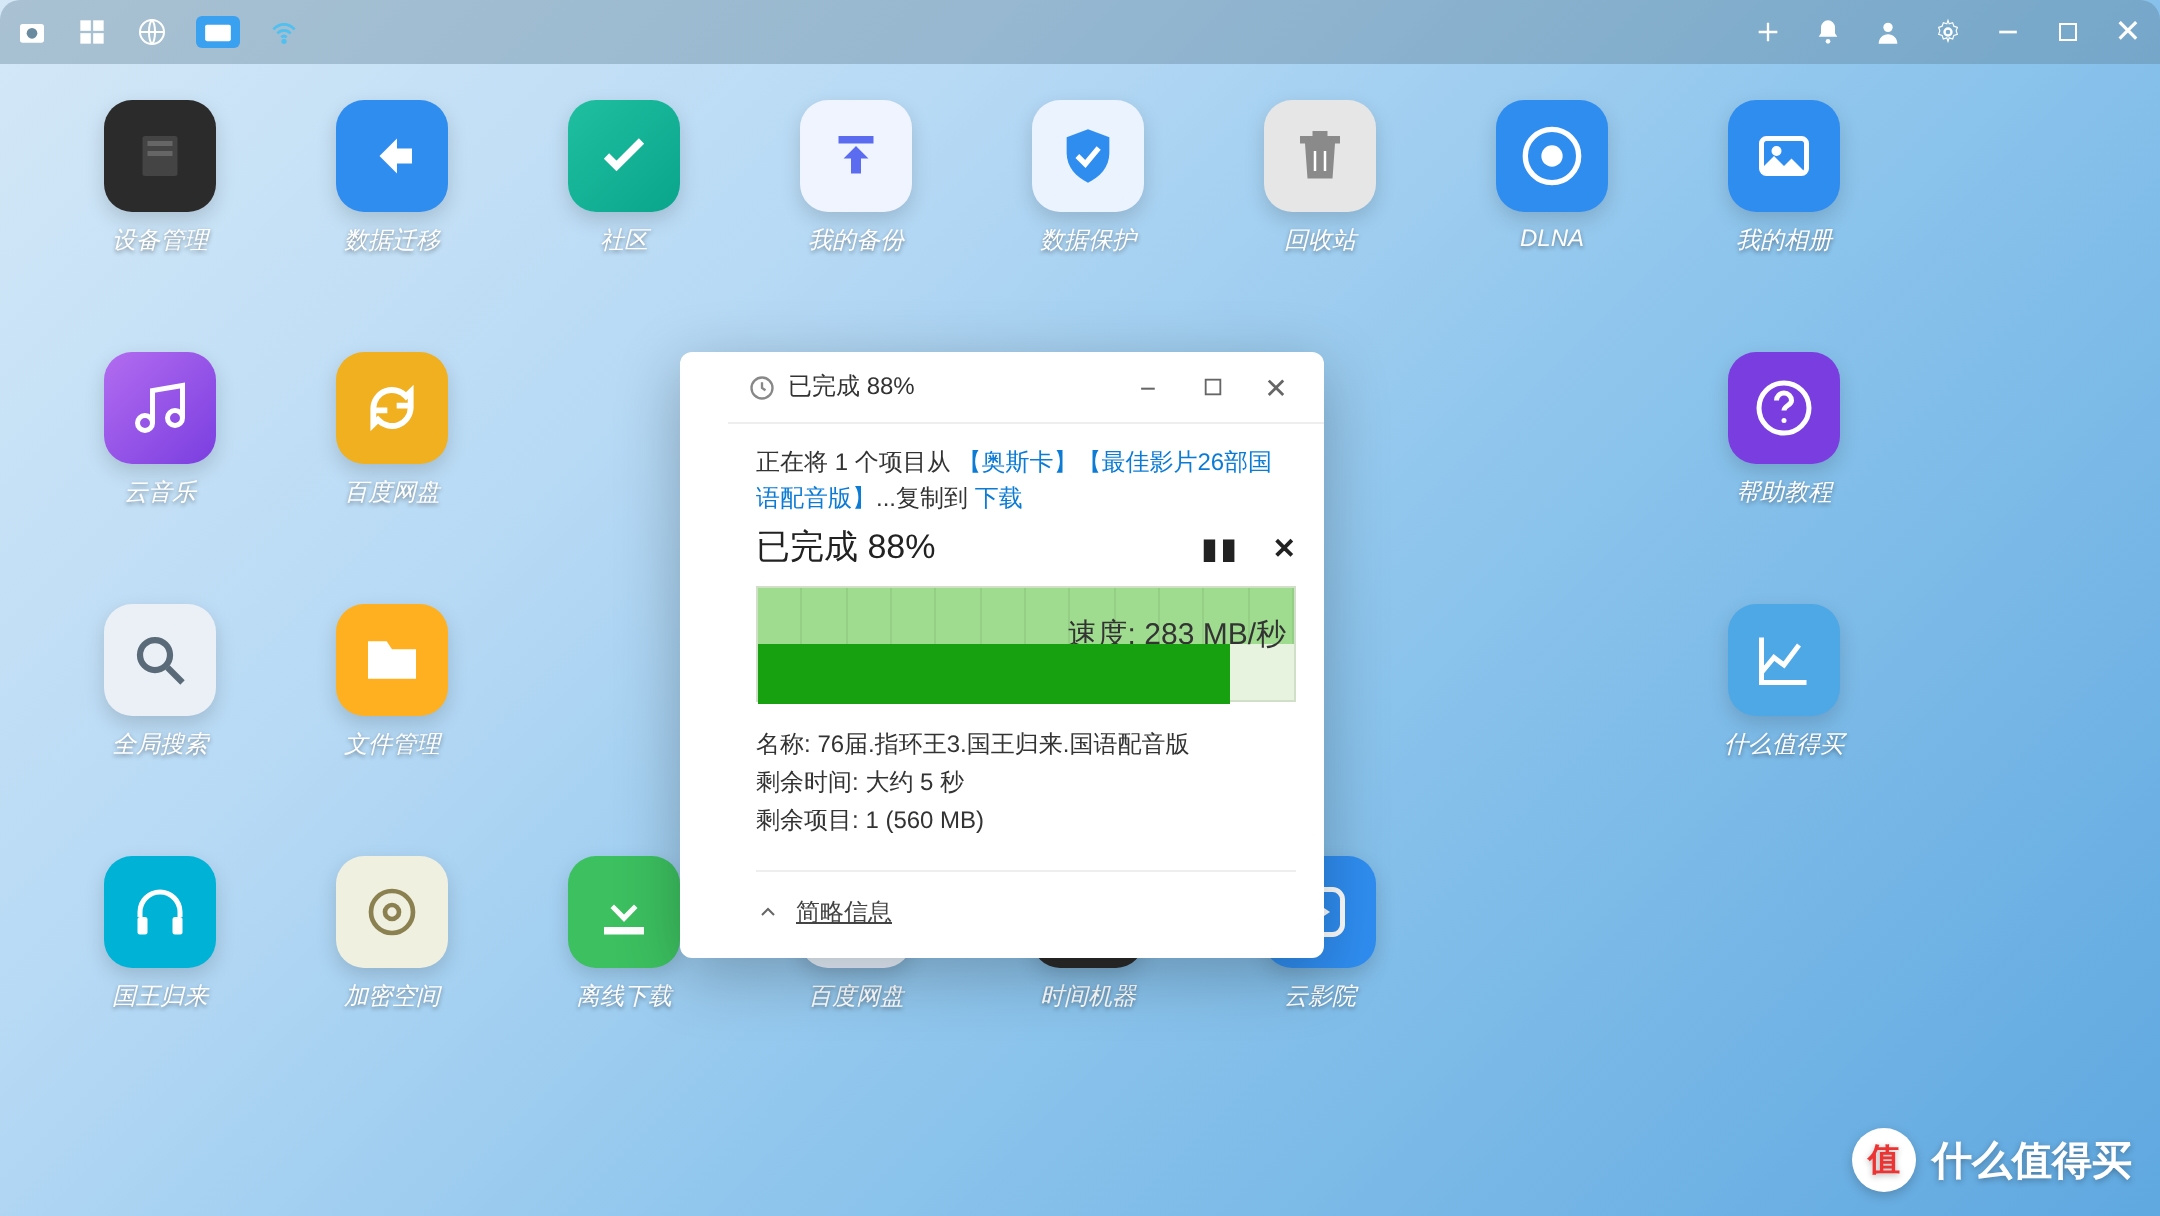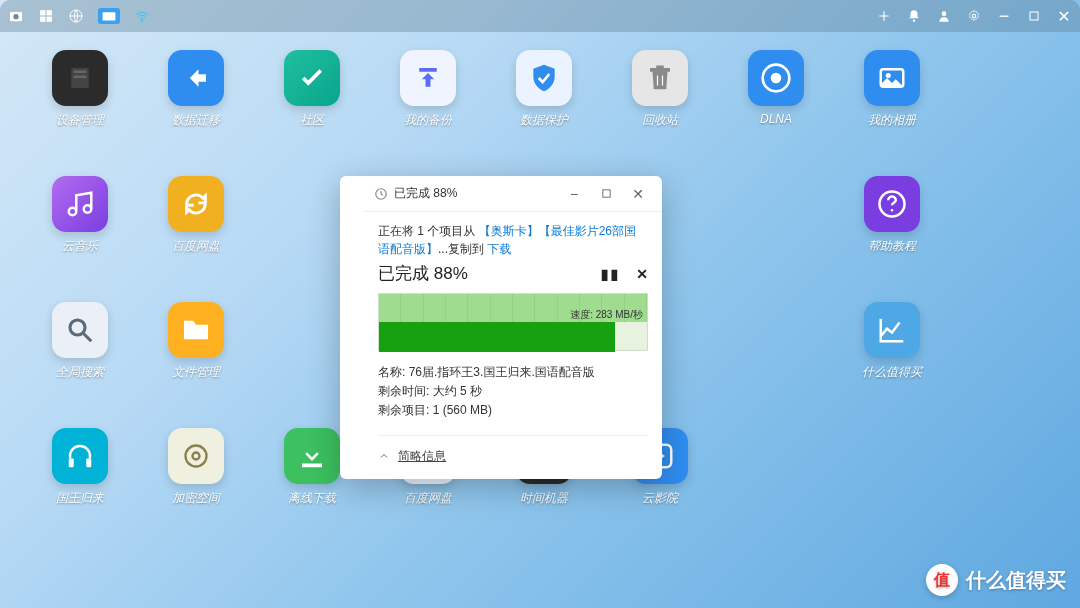--- a/index.html
+++ b/index.html
@@ -19,21 +19,21 @@
 .dlg-body { padding:10px 14px 14px 14px; font-size:12px; color:#333; }
 .dlg-source { font-size:12px; color:#333; line-height:1.5; }
 .dlg-source .link { color:#0b7bd6; }
 .dlg-progress-title { font-size:17px; color:#222; margin:4px 0 8px 0; display:flex; align-items:center; justify-content:space-between; }
 .dlg-progress-controls { display:flex; gap:16px; font-size:14px; color:#222; }
 .pgbar { position:relative; height:58px; background:#e7f3df; border:1px solid #d0e0c8; }
 .pgbar-top { height:28px; background:#9fdc8f; position:relative; }
 .pgbar-top-ticks { position:absolute; inset:0; display:flex; }
 .pgbar-top-ticks div { flex:1; border-right:1px solid rgba(0,0,0,0.06); }
 .pgbar-bottom { position:absolute; left:0; top:28px; height:30px; background:#17a010; }
-.speed-label { position:absolute; right:4px; top:14px; font-size:10px; color:#333; }
+.speed-label { position:absolute; right:4px; top:14px; font-size:15px; color:#333; }
 .dlg-info { margin-top:12px; font-size:12px; line-height:1.6; color:#333; }
 .dlg-toggle { border-top:1px solid #eee; margin-top:14px; padding-top:12px; display:flex; align-items:center; gap:8px; color:#444; font-size:12px; cursor:pointer;text-decoration:underline; }
 .watermark { position:absolute; right:14px; bottom:12px; display:flex; align-items:center; gap:8px; color:#fff; font-weight:700; font-size:20px; text-shadow:0 1px 3px rgba(0,0,0,0.3); }
 .wm-badge { width:32px; height:32px; border-radius:50%; background:#fff; color:#e33; display:flex; align-items:center; justify-content:center; font-size:16px; font-weight:900; box-shadow:0 2px 6px rgba(0,0,0,0.2); }
 .corners { border-radius:10px; }
 svg { display:block; }
 </style>
 </head>
 <body class="corners">
 

